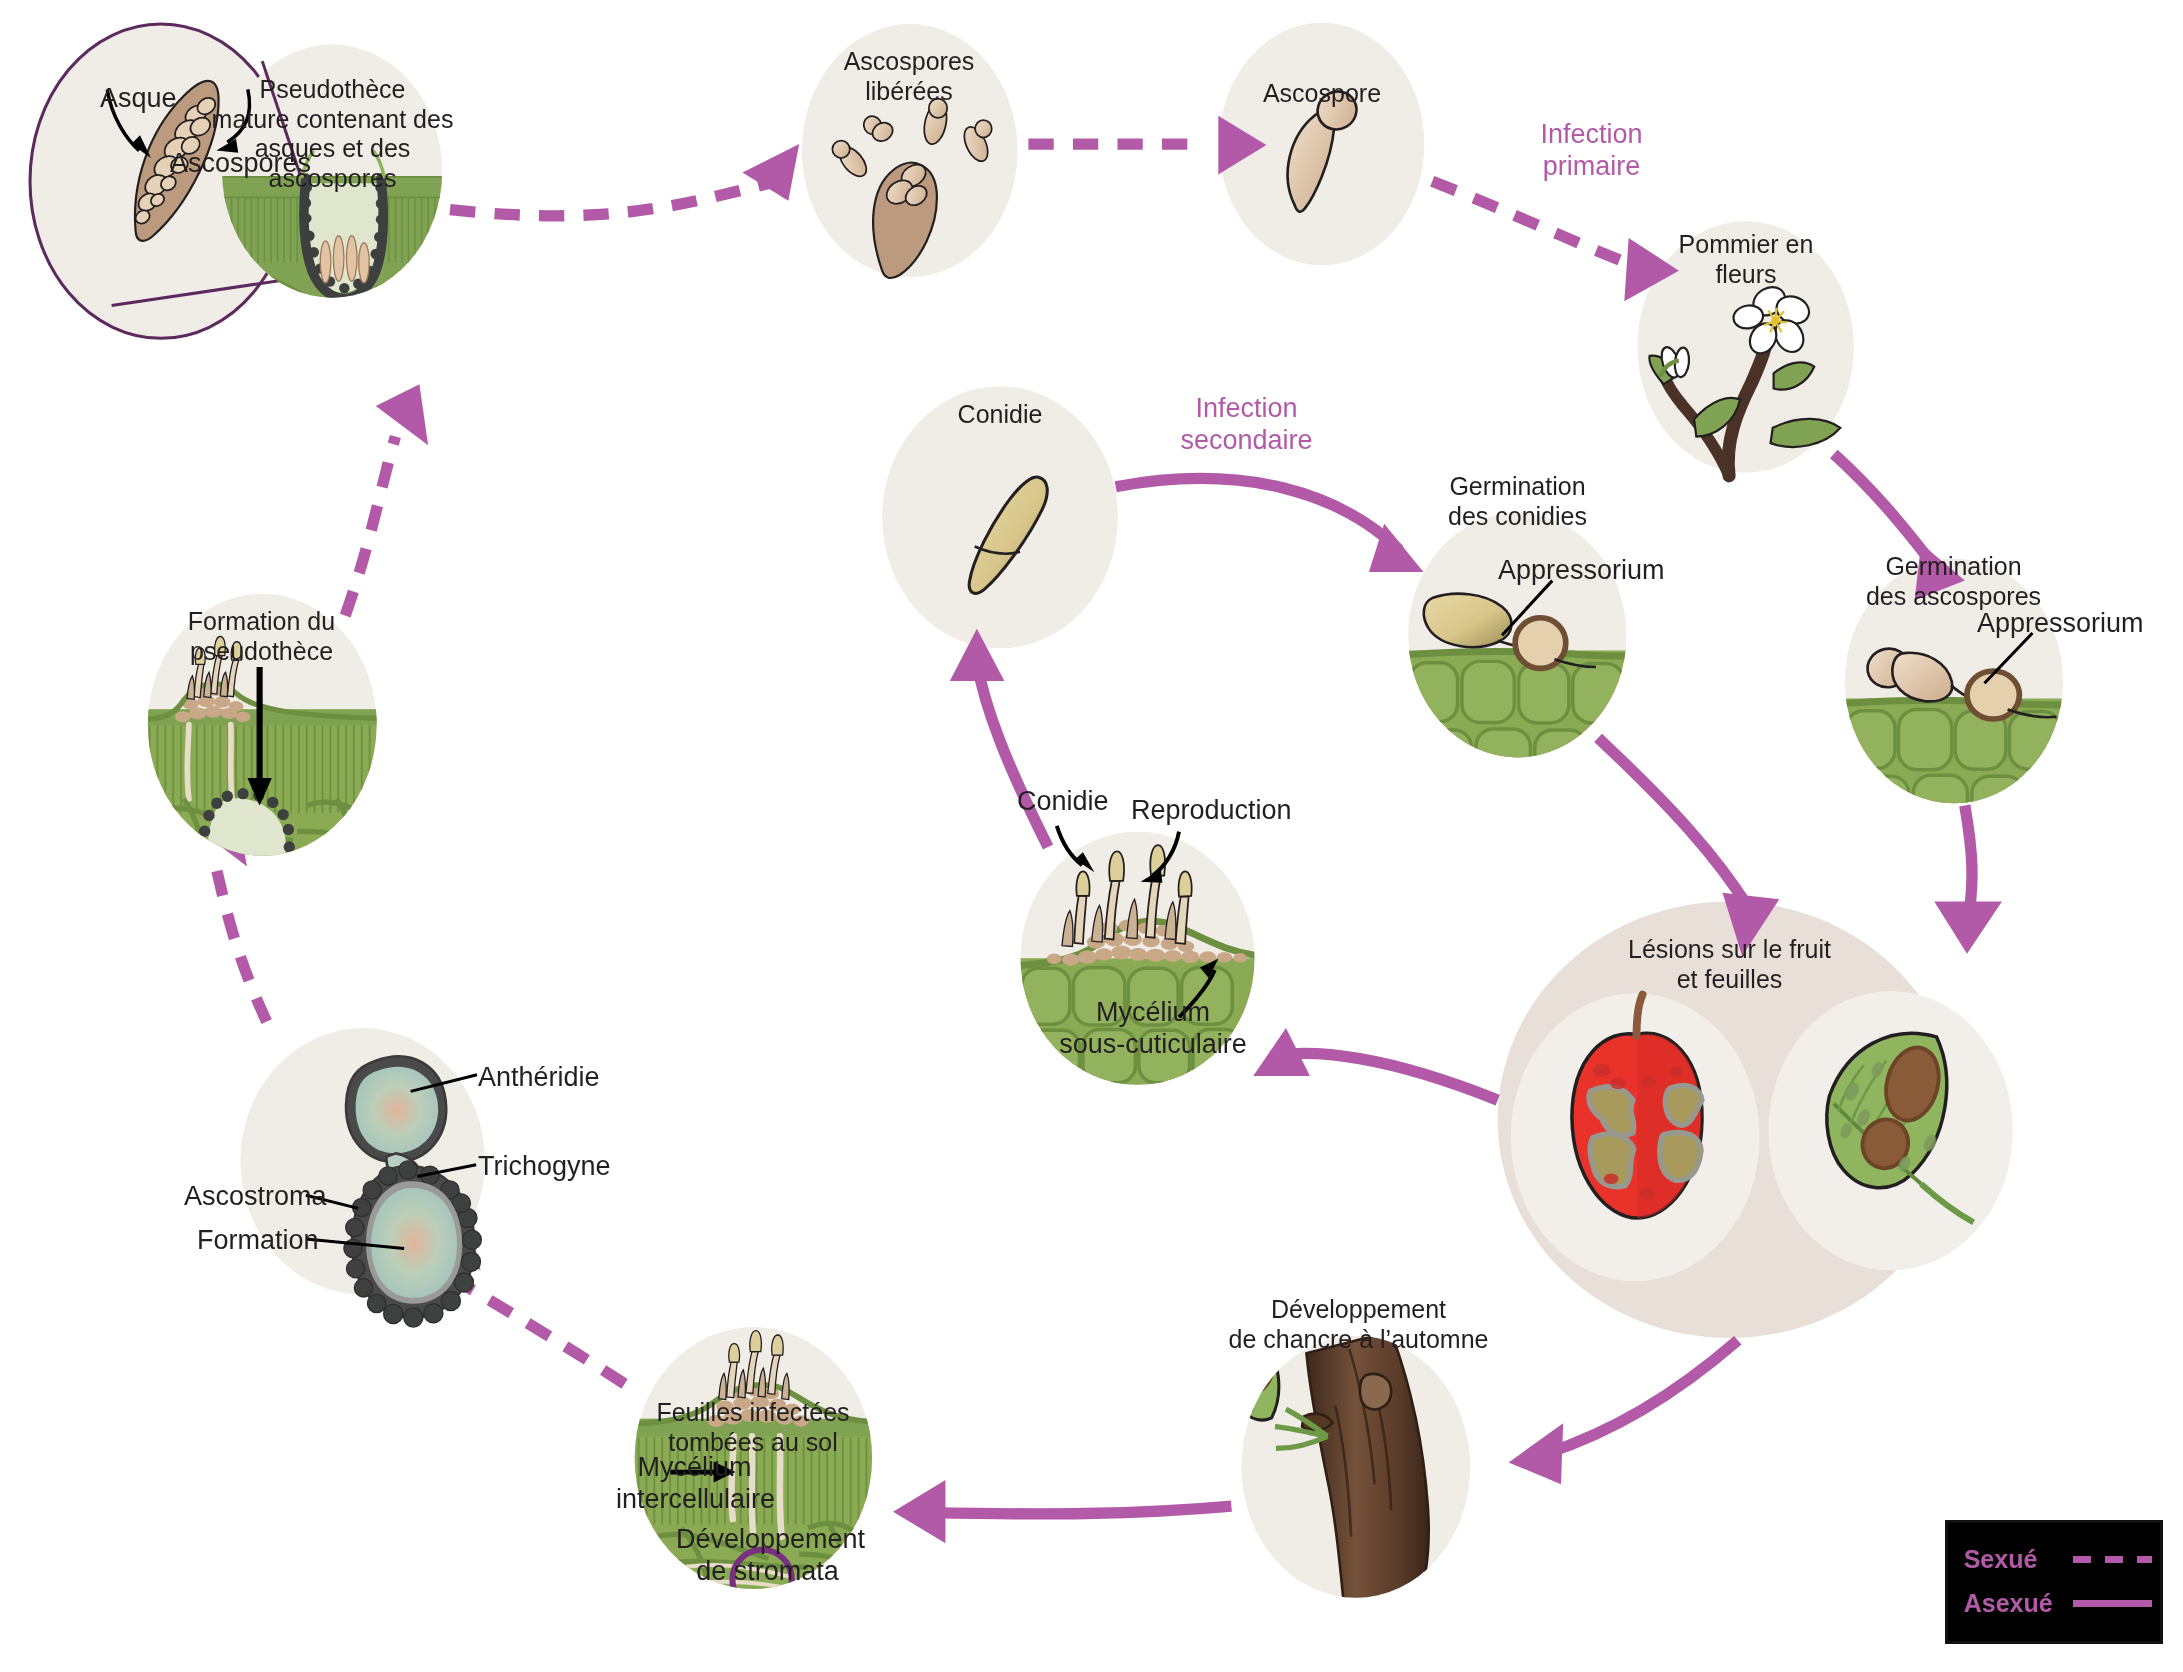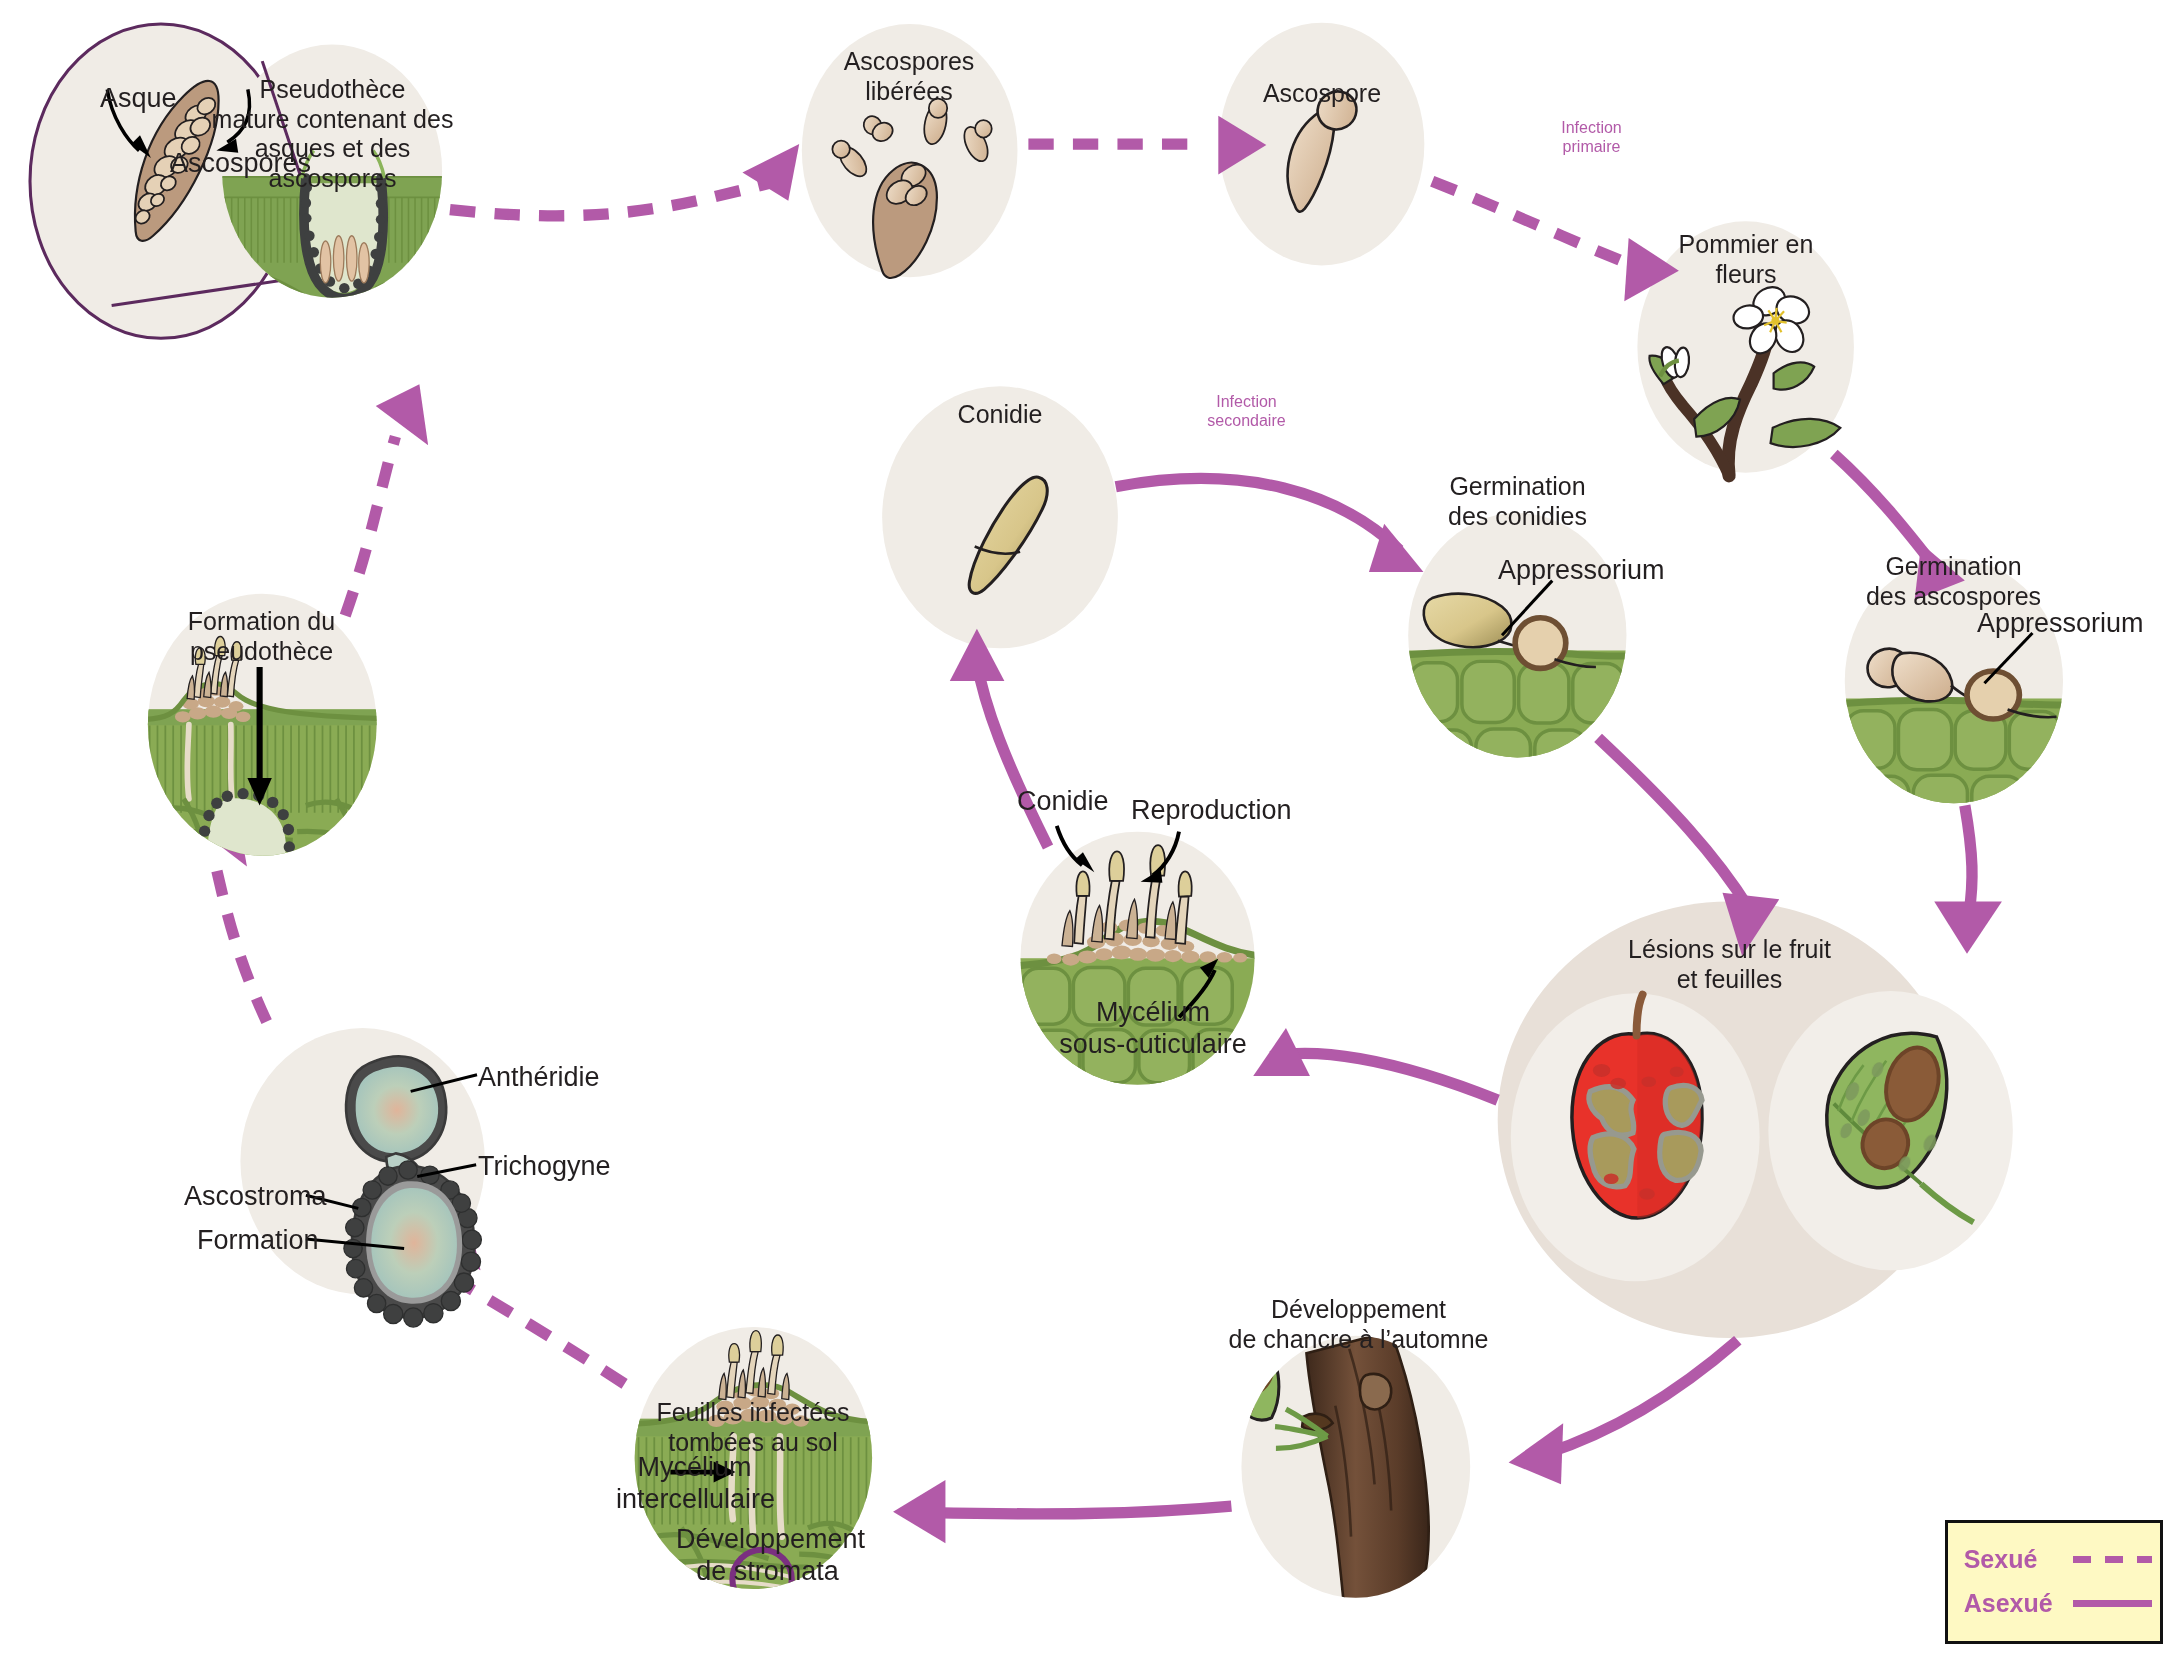--- a/index.html
+++ b/index.html
@@ -6,31 +6,31 @@
   body{font-family:"Liberation Sans", sans-serif;}
   #stage{position:relative;width:2193px;height:1672px;background:#fff;overflow:hidden;}
   svg.layer{position:absolute;left:0;top:0;width:2193px;height:1672px;}
   .node-label{
     position:absolute; text-align:center; color:#231f20;
     font-family:"Liberation Sans", sans-serif; font-size:25px; line-height:1.18;
     white-space:pre-line; pointer-events:none;
   }
   .flow-label{
     position:absolute; text-align:center; color:#b25aa8;
-    font-family:"Liberation Sans", sans-serif; font-size:16px; line-height:1.18;
+    font-family:"Liberation Sans", sans-serif; font-size:27px; line-height:1.18;
     white-space:pre-line;
   }
   .callout{
     position:absolute; color:#231f20;
     font-family:"Liberation Sans", sans-serif; font-size:27px; line-height:1.18;
     white-space:pre-line;
   }
   .legend-box{
     position:absolute; left:1945px; top:1520px; width:218px; height:124px;
-    border:3.1px solid #111; background:#fef9c3; box-sizing:border-box;
+    border:3.1px solid #111; background:#000000; box-sizing:border-box;
   }
   .legend-row{
     position:absolute; left:15.7px; width:188px; height:31px;
     display:flex; align-items:center; justify-content:space-between;
   }
   .legend-text{color:#b25aa8;font-size:25px;font-family:"Liberation Sans",sans-serif;font-weight:bold;}
   .legend-swatch{width:79px;height:7px;}
   .sw-dash{background:repeating-linear-gradient(to right,#b25aa8 0 18.3px,transparent 18.3px 32px);}
   .sw-solid{background:#b25aa8;}
 </style>

